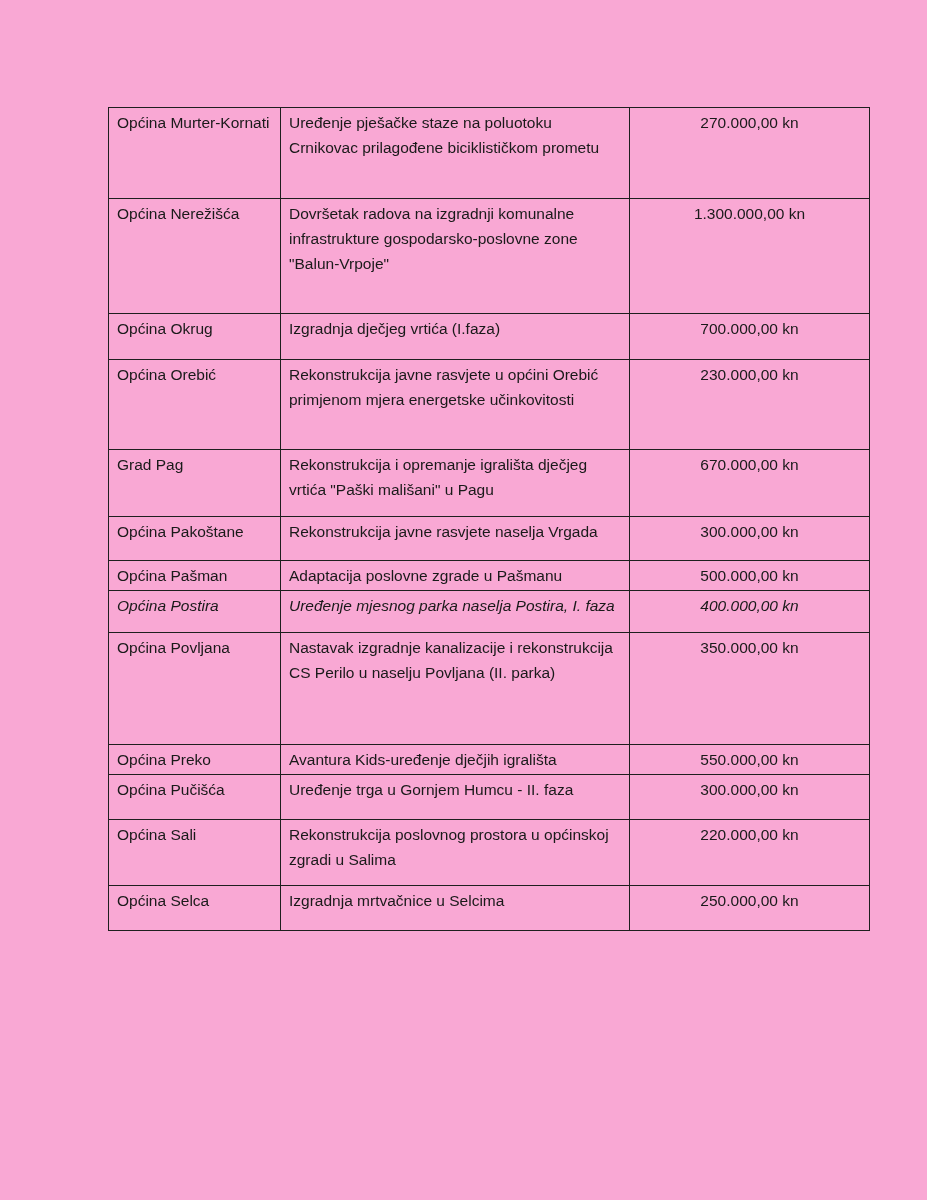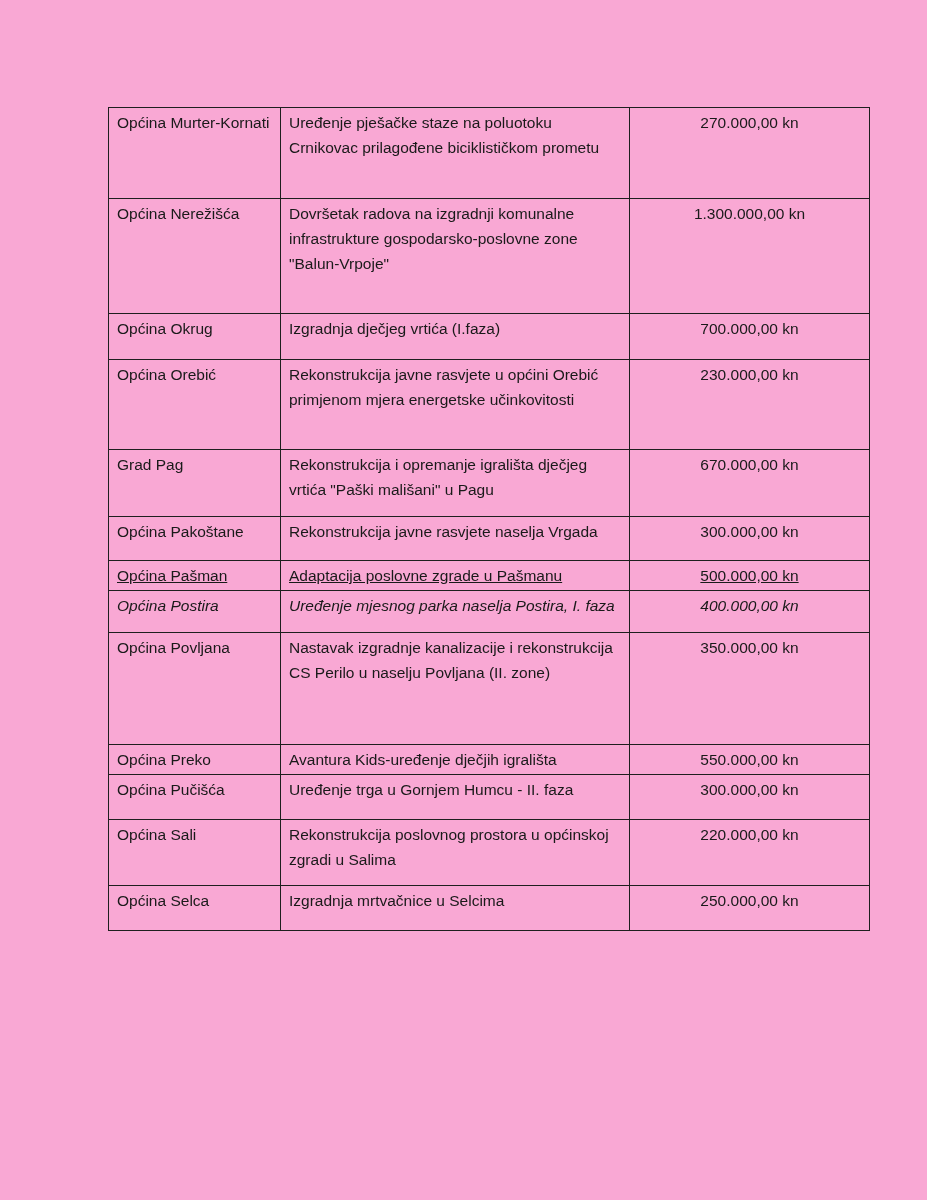--- a/index.html
+++ b/index.html
@@ -65,33 +65,33 @@
       <tr style="height:67px;">
         <td class="col-municipality">Grad Pag</td>
         <td class="col-project">Rekonstrukcija i opremanje igrališta dječjeg vrtića "Paški mališani" u Pagu</td>
         <td class="col-amount">670.000,00 kn</td>
       </tr>
       <tr style="height:44px;">
         <td class="col-municipality">Općina Pakoštane</td>
         <td class="col-project">Rekonstrukcija javne rasvjete naselja Vrgada</td>
         <td class="col-amount">300.000,00 kn</td>
       </tr>
-      <tr style="height:23px;text-decoration:underline;">
+      <tr style="height:23px;">
         <td class="col-municipality">Općina Pašman</td>
         <td class="col-project">Adaptacija poslovne zgrade u Pašmanu</td>
         <td class="col-amount">500.000,00 kn</td>
       </tr>
       <tr style="height:42px;font-style:italic;">
         <td class="col-municipality">Općina Postira</td>
         <td class="col-project">Uređenje mjesnog parka naselja Postira, I. faza</td>
         <td class="col-amount">400.000,00 kn</td>
       </tr>
       <tr style="height:112px;">
         <td class="col-municipality">Općina Povljana</td>
-        <td class="col-project">Nastavak izgradnje kanalizacije i rekonstrukcija CS  Perilo u naselju Povljana (II. zone)</td>
+        <td class="col-project">Nastavak izgradnje kanalizacije i rekonstrukcija CS  Perilo u naselju Povljana (II. parka)</td>
         <td class="col-amount">350.000,00 kn</td>
       </tr>
       <tr style="height:22px;">
         <td class="col-municipality">Općina Preko</td>
         <td class="col-project">Avantura Kids-uređenje dječjih igrališta</td>
         <td class="col-amount">550.000,00 kn</td>
       </tr>
       <tr style="height:45px;">
         <td class="col-municipality">Općina Pučišća</td>
         <td class="col-project">Uređenje trga u Gornjem Humcu - II. faza</td>

